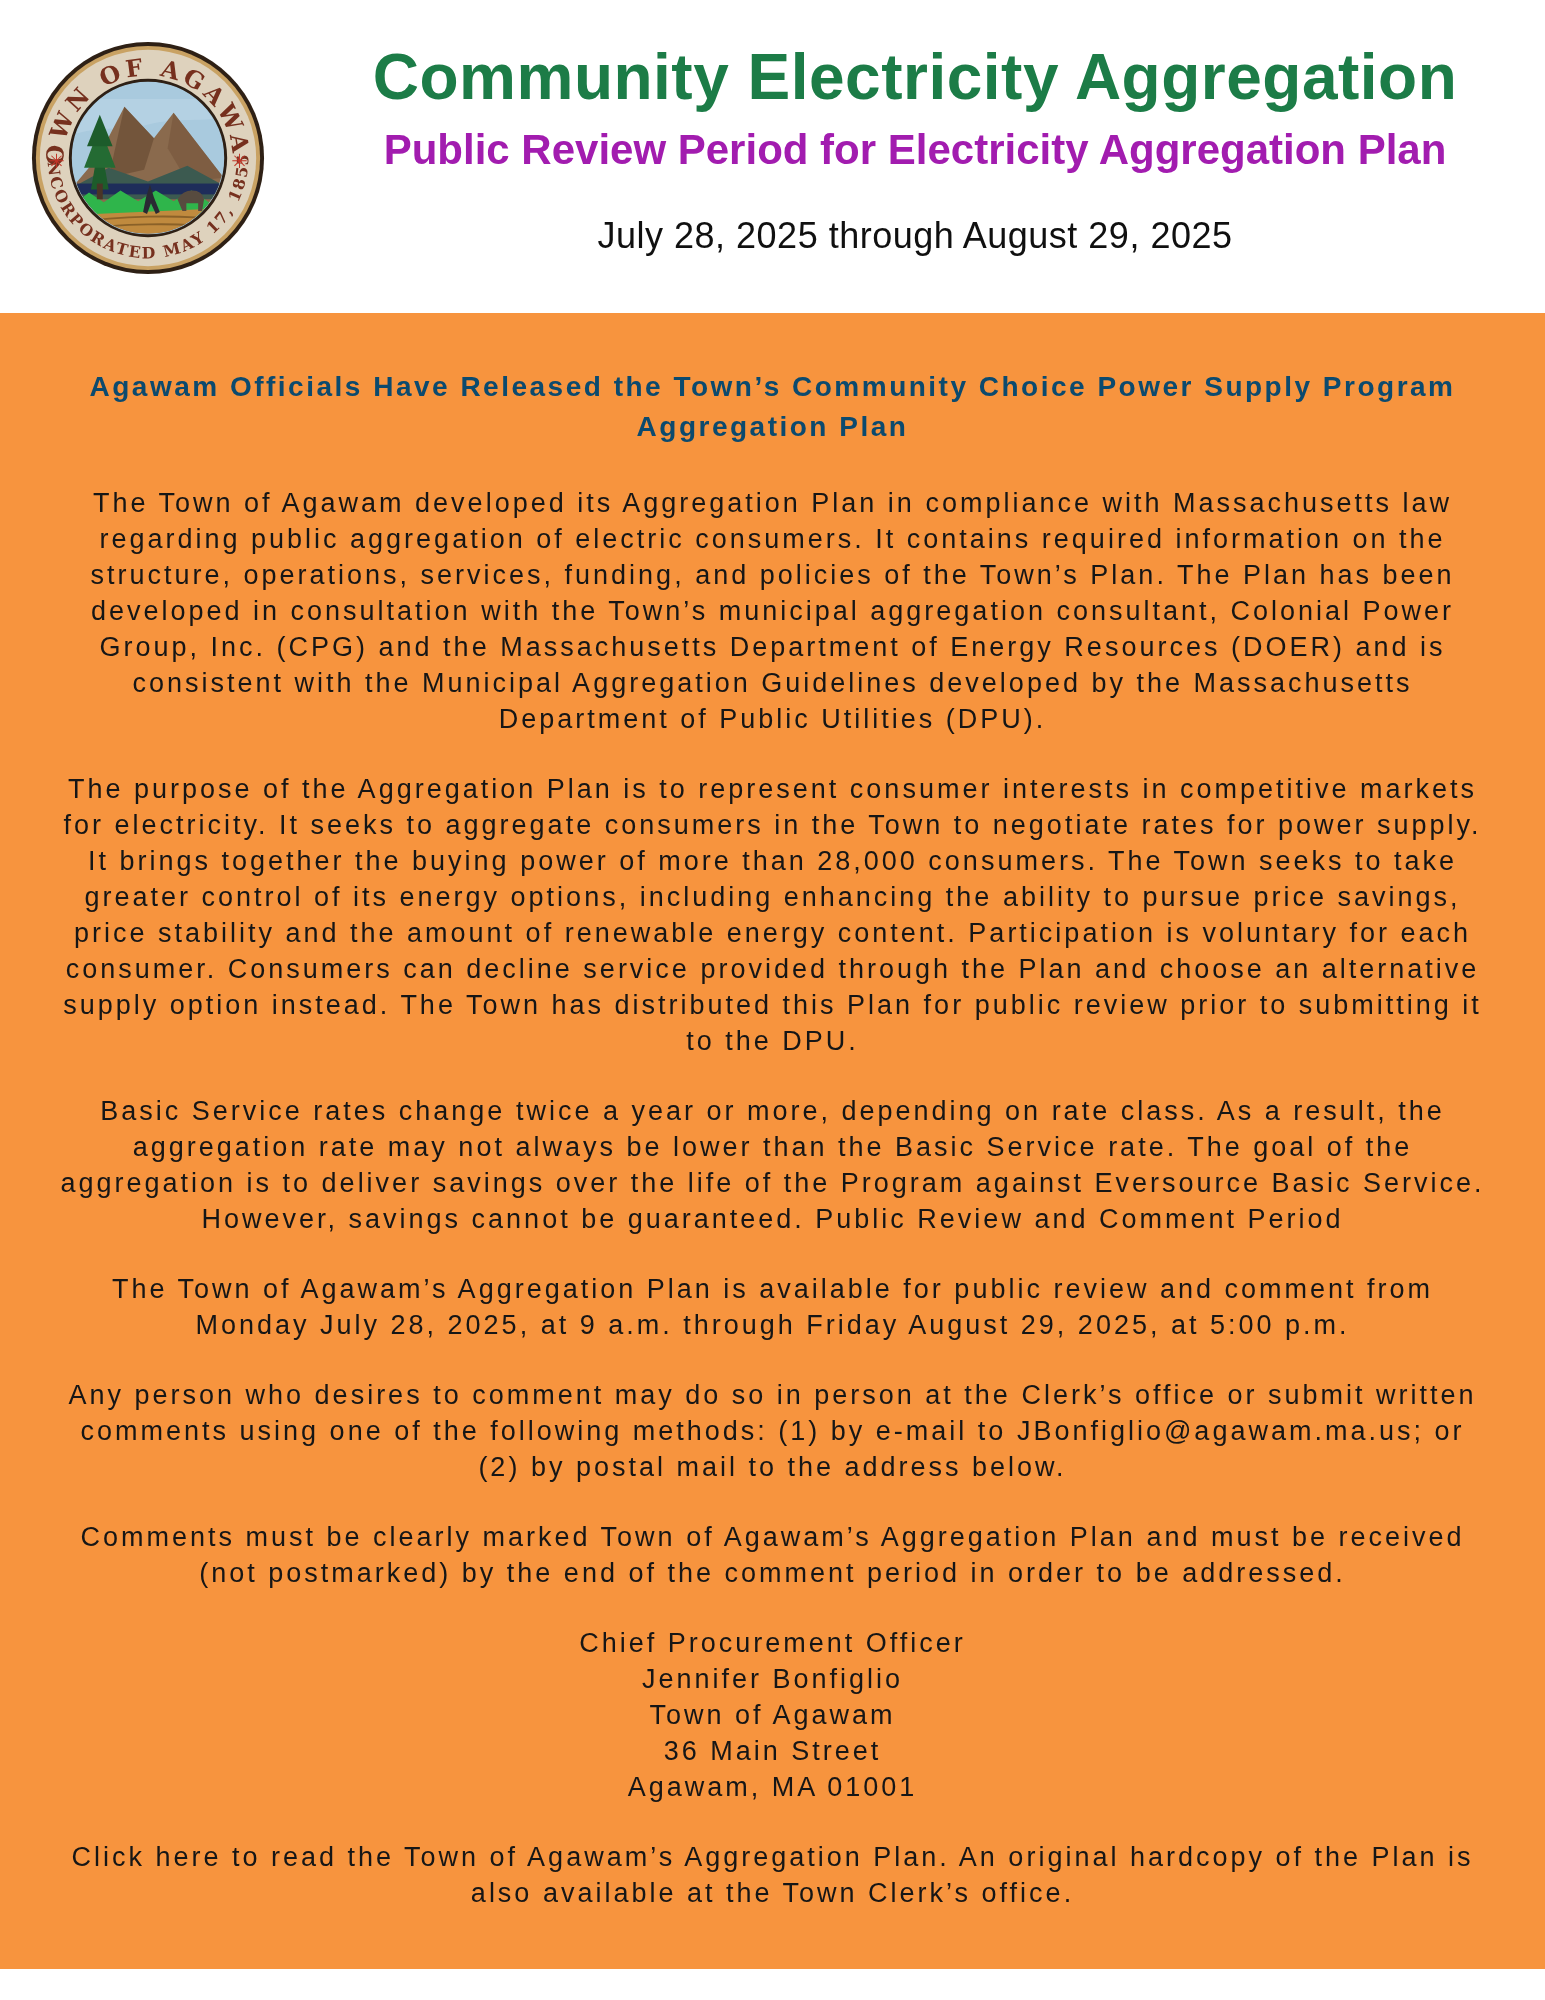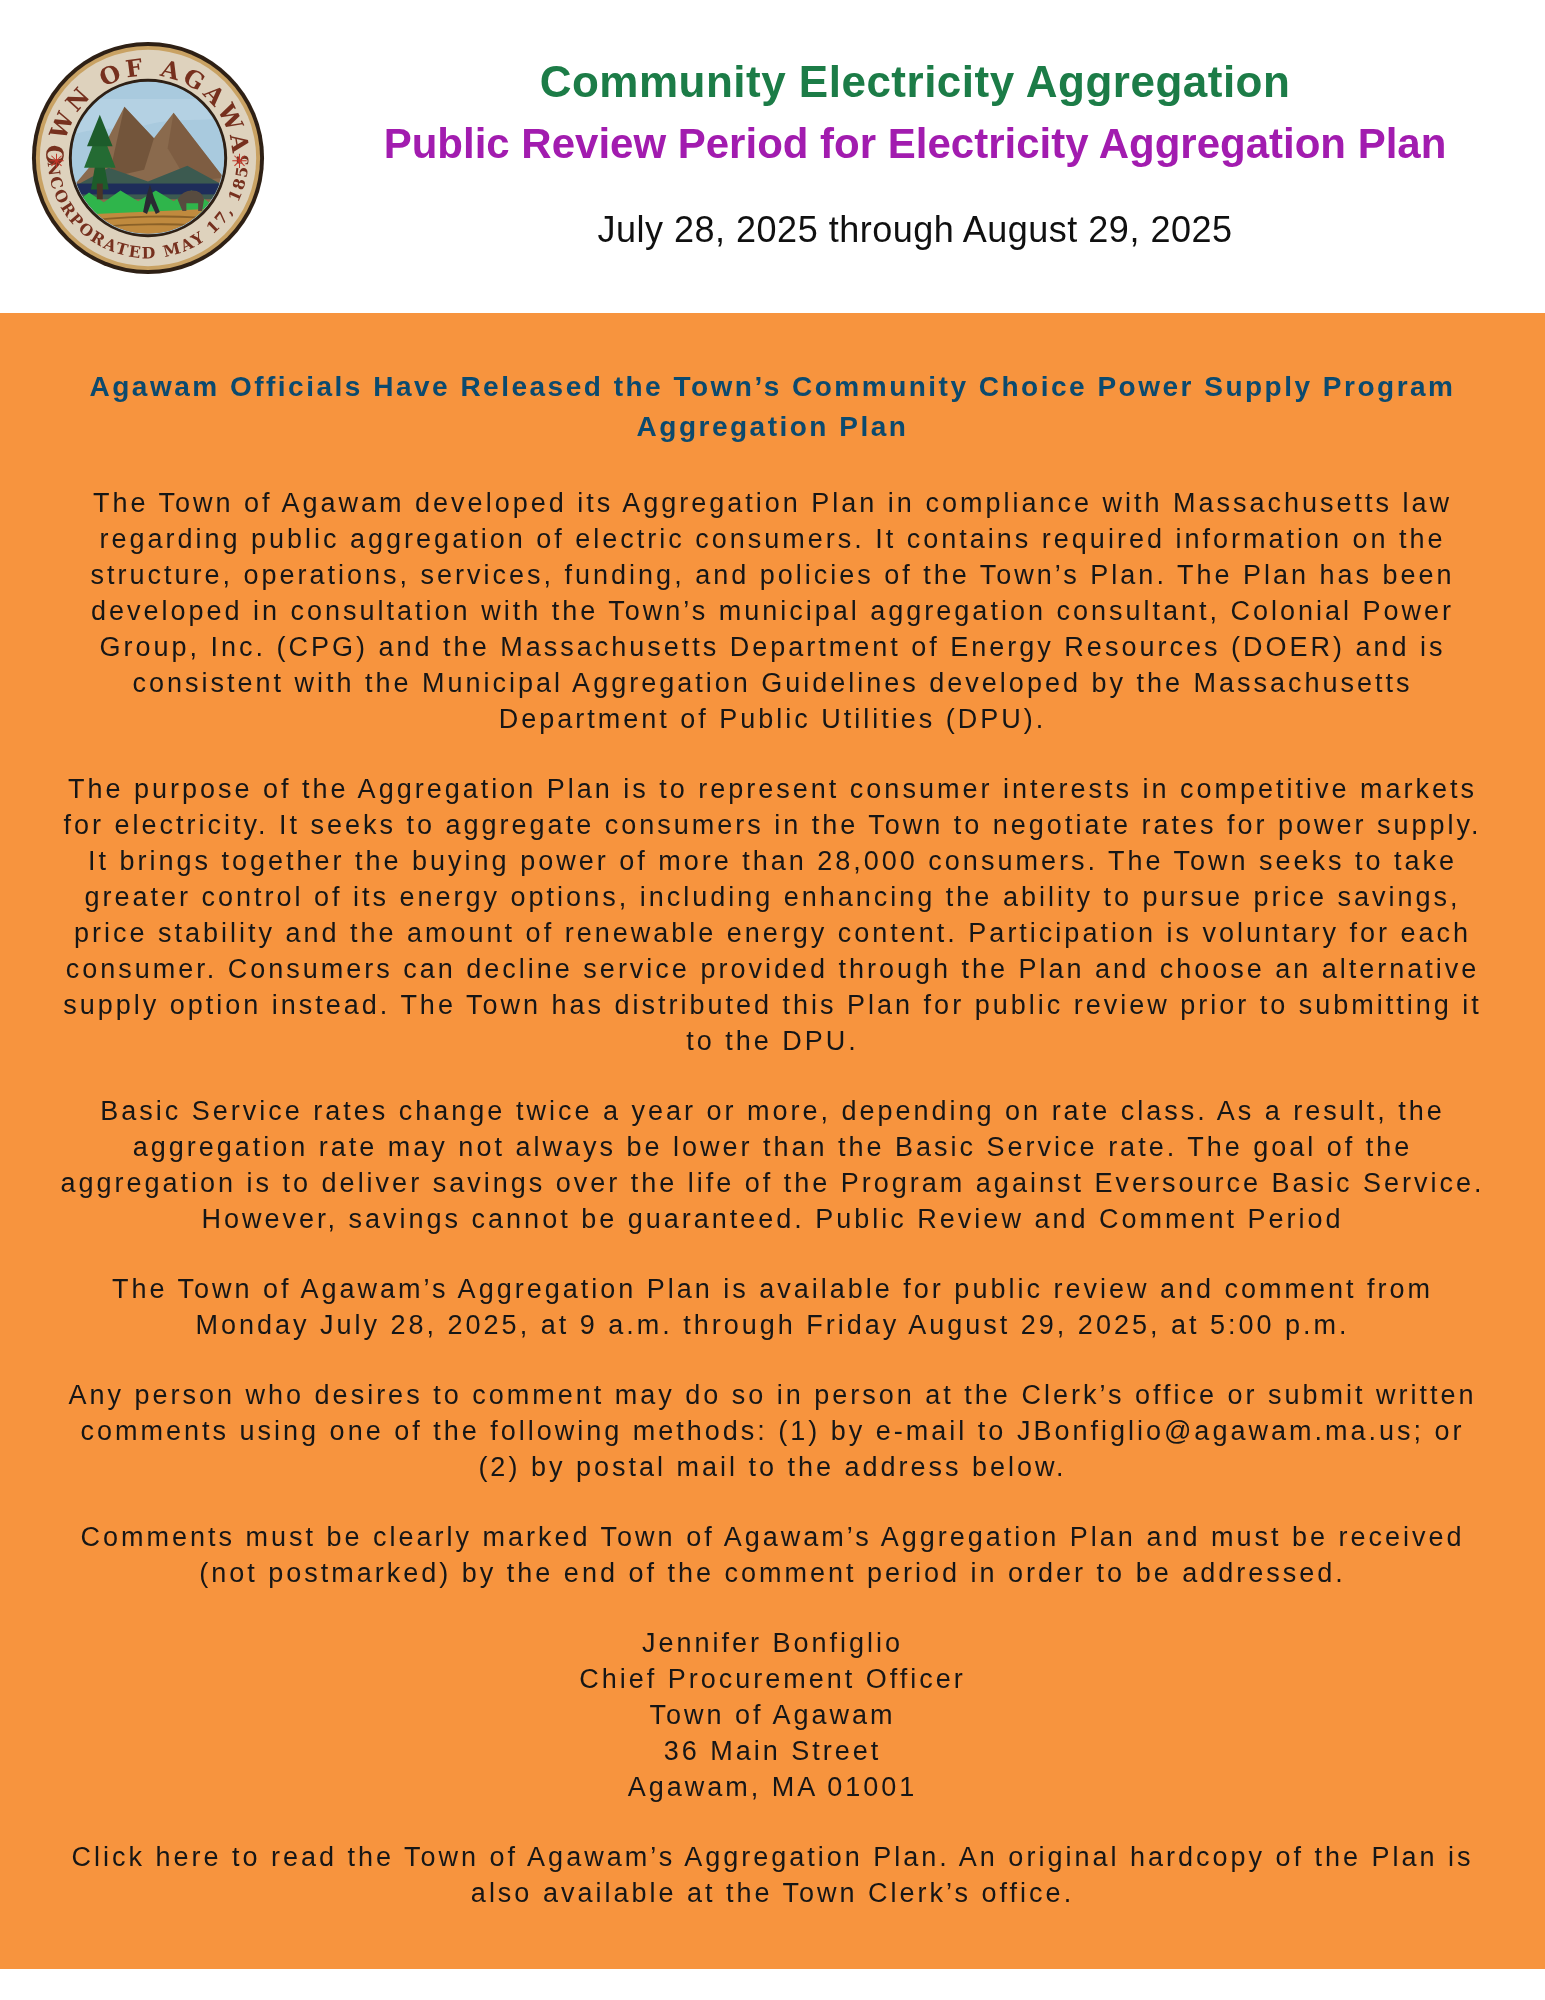--- a/index.html
+++ b/index.html
@@ -11,21 +11,21 @@
   
   .header { position: relative; height: 313px; background: #ffffff; }
   .seal { position: absolute; left: 30px; top: 40px; width: 236px; height: 236px; }
   .seal svg { display: block; }
   .seal-text-top  { font-family: "DejaVu Serif", serif; font-weight: bold; font-size: 24px; fill: #76301e; letter-spacing: 4px; }
   .seal-text-bot  { font-family: "DejaVu Serif", serif; font-weight: bold; font-size: 16px; fill: #76301e; letter-spacing: 2px; }
   .seal-star { font-size: 20px; fill: #c23427; }
 
   .header-text { margin-left: 285px; text-align: center; padding-top: 44px; }
   .title {
-    margin: 15px; font-size: 44px; line-height: 1.05; font-weight: 700;
+    margin: 0; font-size: 64px; line-height: 1.05; font-weight: 700;
     color: #1c7c47; letter-spacing: 0.5px;
   }
   .subtitle {
     margin: 16px 0 0 0; font-size: 42px; line-height: 1.1; font-weight: 700;
     color: #a21caf; letter-spacing: 0px;
   }
   .date-range {
     margin-top: 42px; font-size: 36px; font-weight: 400; color: #101010; letter-spacing: 0.5px;
   }
 
@@ -118,22 +118,22 @@
 
     <p>Basic Service rates change twice a year or more, depending on rate class. As a result, the aggregation rate may not always be lower than the Basic Service rate. The goal of the aggregation is to deliver savings over the life of the Program against Eversource Basic Service. However, savings cannot be guaranteed. Public Review and Comment Period</p>
 
     <p>The Town of Agawam’s Aggregation Plan is available for public review and comment from Monday July 28, 2025, at 9 a.m. through Friday August 29, 2025, at 5:00 p.m.</p>
 
     <p><span>Any person who desires to comment may do so in person at the Clerk’s office or submit written comments using one of the following methods: (1) by e-mail to </span><a class="email-link">JBonfiglio@agawam.ma.us</a><span>; or (2) by postal mail to the address below.</span></p>
 
     <p>Comments must be clearly marked Town of Agawam’s Aggregation Plan and must be received (not postmarked) by the end of the comment period in order to be addressed.</p>
 
     <div class="address">
+      <span>Chief Procurement Officer</span>
       <span>Jennifer Bonfiglio</span>
-      <span>Chief Procurement Officer</span>
       <span>Town of Agawam</span>
       <span>36 Main Street</span>
       <span>Agawam, MA 01001</span>
     </div>
 
 
     <p><span class="click-here">Click here</span><span> to read the Town of Agawam’s Aggregation Plan. An original hardcopy of the Plan is also available at the Town Clerk’s office.</span></p>
 
   </main>
 

